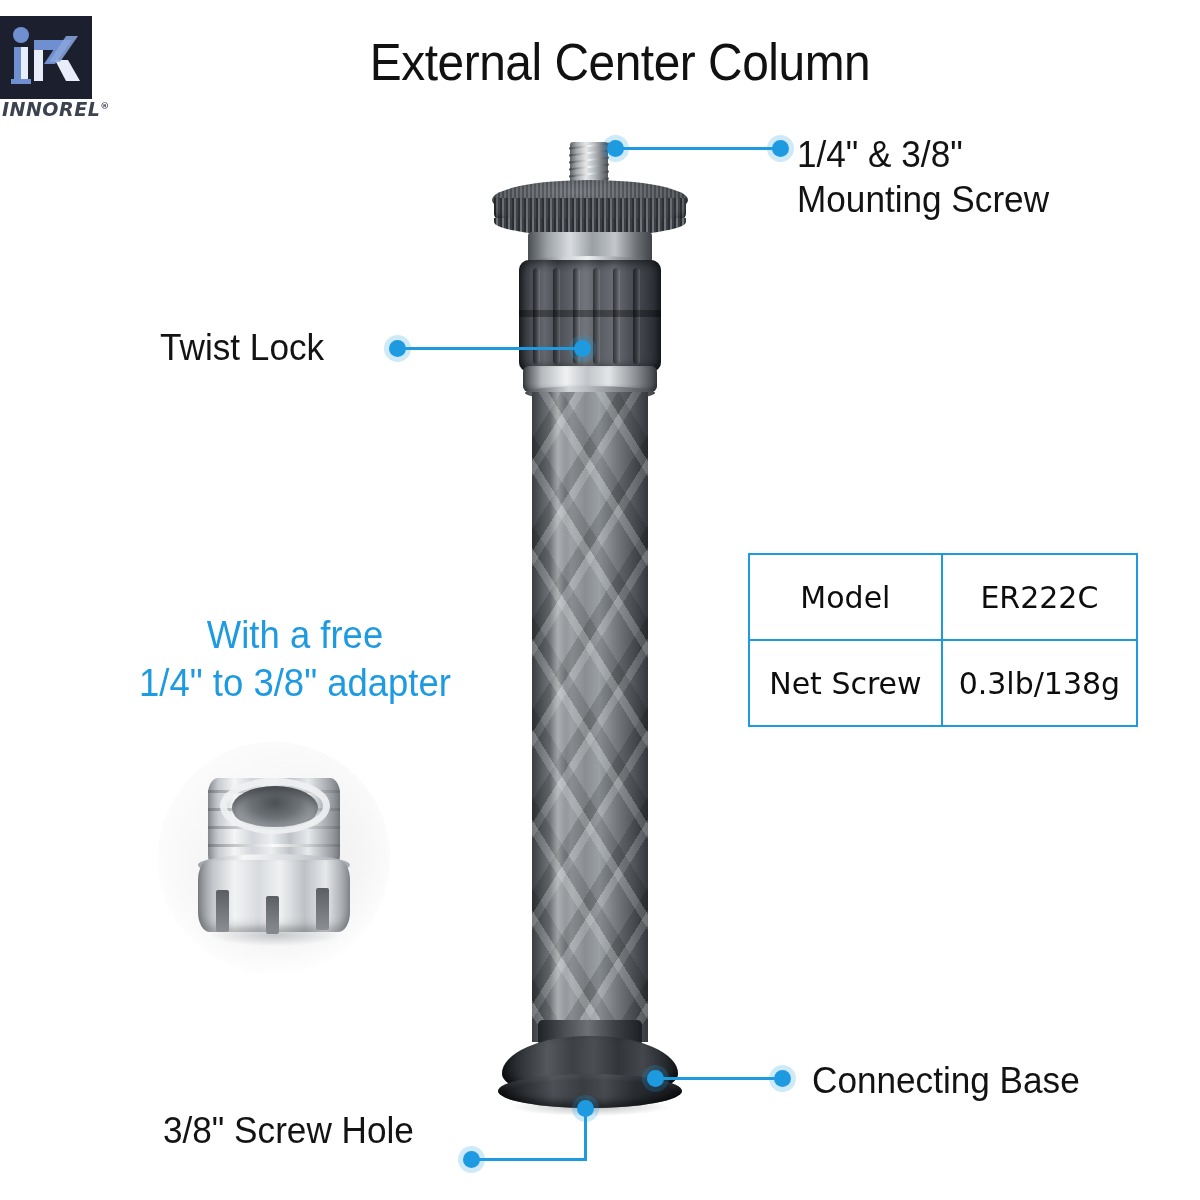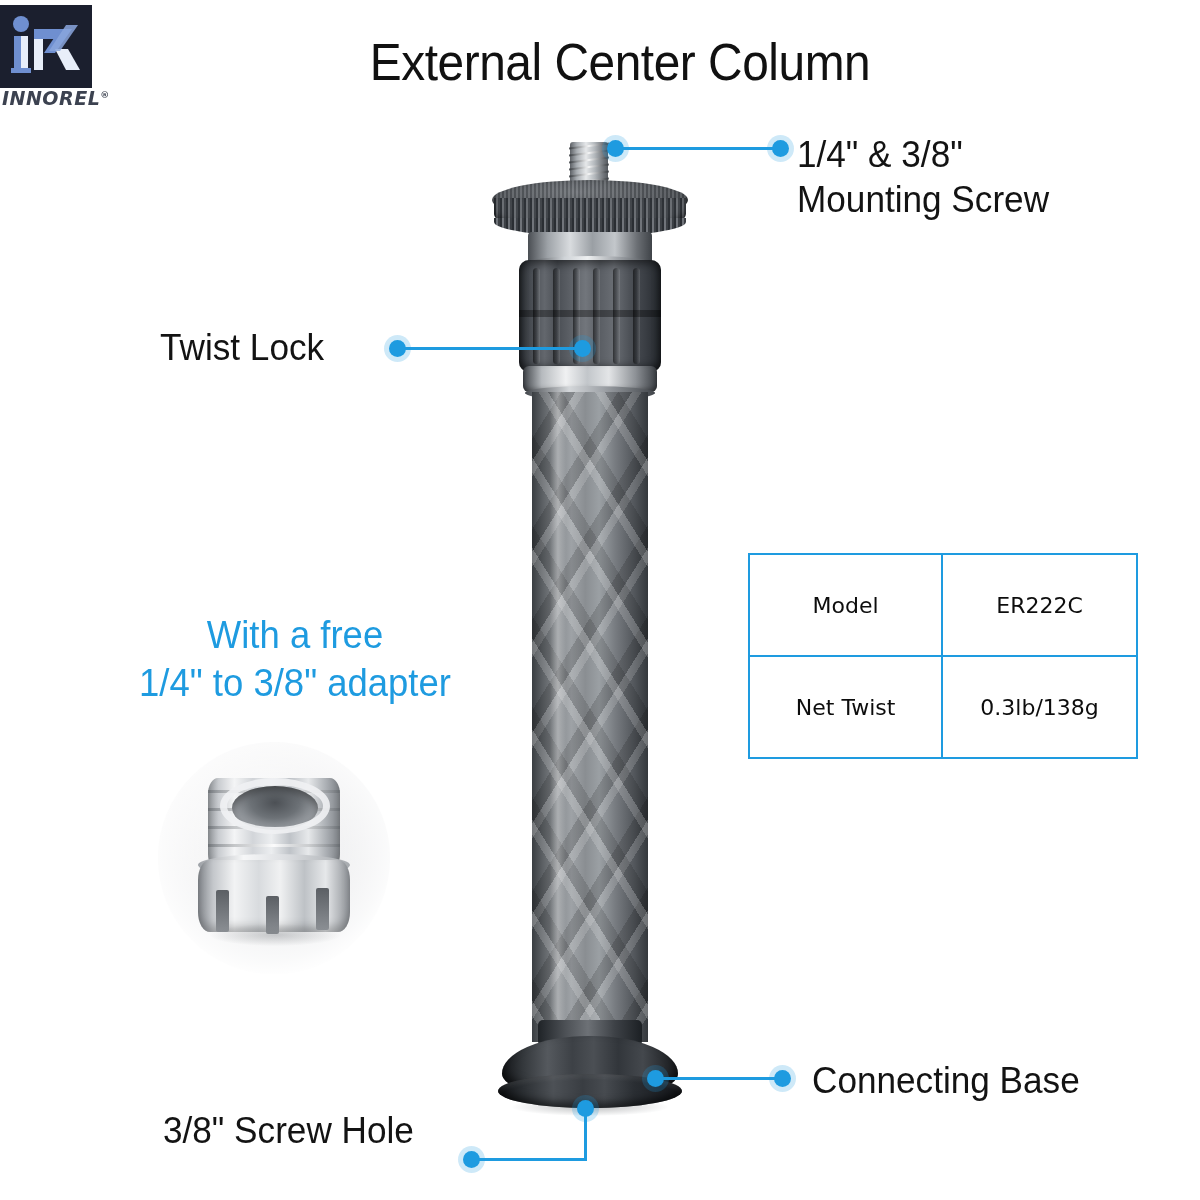--- a/index.html
+++ b/index.html
@@ -17,21 +17,21 @@
     width: 1200px;
     height: 1200px;
     background: #ffffff;
     overflow: hidden;
   }
 
   
   #brand {
     position: absolute;
     left: 0;
-    top: 5px;
+    top: 16px;
     width: 80px;
     height: 110px;
   }
   #brand-mark {
     position: absolute;
     left: 0;
     top: 0;
     width: 92px;
     height: 83px;
     background: #1b1f2e;
@@ -194,23 +194,23 @@
     position: absolute;
     left: 748px;
     top: 553px;
     width: 390px;
     border-collapse: collapse;
     font-family: "DejaVu Sans", sans-serif;
   }
   #spec-table td {
     border: 2px solid #1e9be0;
     height: 68px;
-    padding: 16px 6px;
+    padding: 8px 6px;
     text-align: center;
-    font-size: 22px;
+    font-size: 30px;
     color: #0d0d0d;
     white-space: nowrap;
   }
   #spec-table td.k { width: 196px; }
   #spec-table td.v { width: 194px; }
 
   
   #product {
     position: absolute;
     left: 470px;
@@ -462,19 +462,19 @@
     <div class="ad-part" id="ad-shadow"></div>
   </div>
 
   <table id="spec-table">
     <tbody>
       <tr>
         <td class="k">Model</td>
         <td class="v">ER222C</td>
       </tr>
       <tr>
-        <td class="k">Net Twist</td>
+        <td class="k">Net Screw</td>
         <td class="v">0.3lb/138g</td>
       </tr>
     </tbody>
   </table>
 
 </div>
 
 </body></html>

